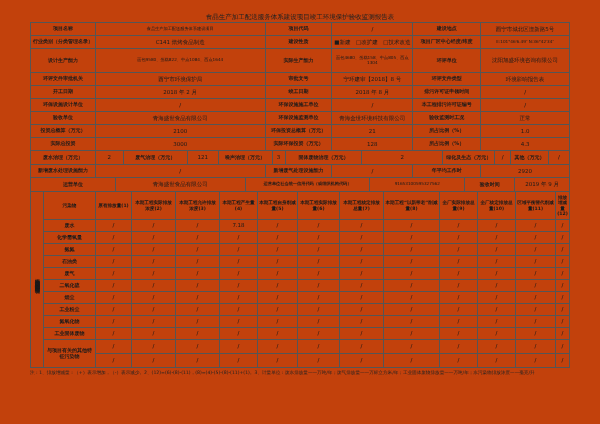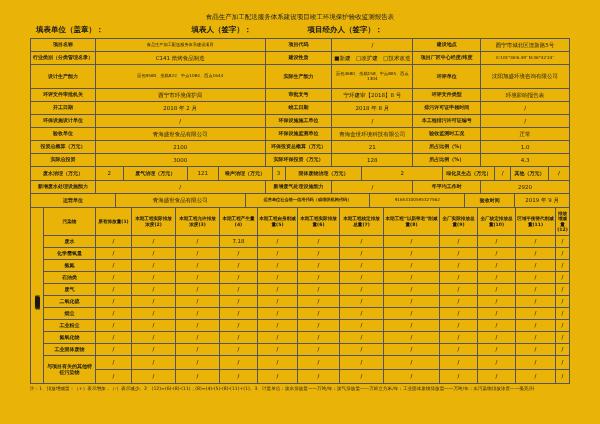--- a/index.html
+++ b/index.html
@@ -1,17 +1,17 @@
 <!DOCTYPE html>
 <html><head>
 <meta charset="utf-8">
 <style>
   * { margin:0; padding:0; box-sizing:border-box; }
   body { width:600px; height:424px; background:#e9e9e9; font-family:"DejaVu Sans", sans-serif; }
-  .page { position:relative; width:600px; height:424px; background:#eab308; color:#1a1a1a; overflow:hidden; }
+  .page { position:relative; width:600px; height:424px; background:#c2410c; color:#1a1a1a; overflow:hidden; }
   .sheet { position:absolute; left:30px; top:13px; width:540px; }
   .doc-title { text-align:center; font-size:6.5px; color:#222; white-space:nowrap; }
   .form-title { text-align:center; font-size:9px; font-weight:bold; margin-top:1px; white-space:nowrap; }
   .sign-row { display:flex; font-size:7.5px; font-weight:bold; margin:3px 0 3px 6px; }
   .sign-row span { white-space:nowrap; }
   .sign-2 { margin-left:88px; }
   .sign-3 { margin-left:56px; }
 
   .itable, .ptable { border-top:1px solid #555; border-left:1px solid #555; width:540px; }
   .ptable { border-top:none; display:flex; }
@@ -39,25 +39,20 @@
 
   .note { font-size:4.6px; color:#222; margin-top:2px; white-space:nowrap; overflow:hidden; width:540px; }
   .pagenum { text-align:center; font-size:7px; margin-top:3px; }
 </style>
 </head>
 <body>
 
 <div class="page">
   <div class="sheet">
     <div class="doc-title">食品生产加工配送服务体系建设项目竣工环境保护验收监测报告表</div>
-    <div class="sign-row">
-      <span>填表单位（盖章）：</span>
-      <span class="sign-2">填表人（签字）：</span>
-      <span class="sign-3">项目经办人（签字）：</span>
-    </div>
 
     <div class="itable" id="info-table">
         <div class="irow" style="height: 13px;">
           <div class="cell lbl" style="width: 65px; height: 13px;">项目名称</div>
           <div class="cell small" style="width: 170px; height: 13px;">食品生产加工配送服务体系建设项目</div>
           <div class="cell lbl" style="width: 67px; height: 13px;">项目代码</div>
           <div class="cell" style="width: 81px; height: 13px;">/</div>
           <div class="cell lbl" style="width: 68px; height: 13px;">建设地点</div>
           <div class="cell" style="width: 89px; height: 13px;">西宁市城北区湟新路5号</div>
         </div>

